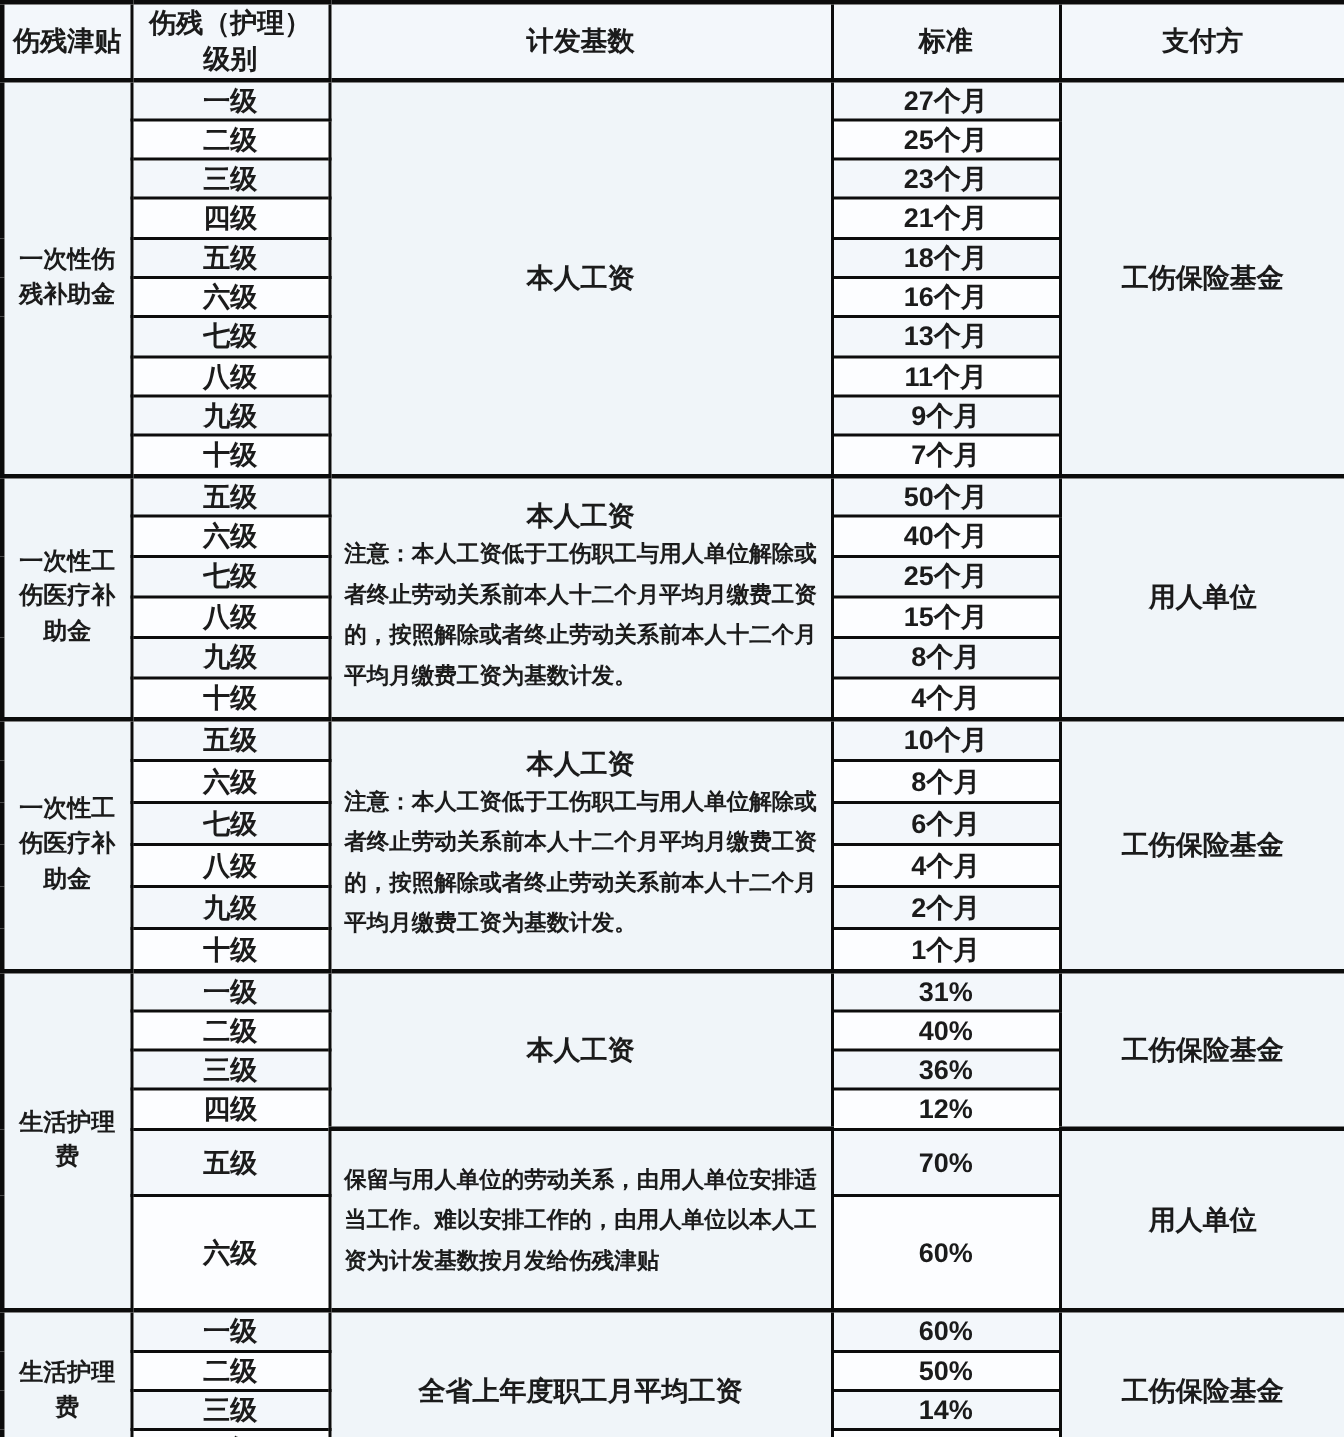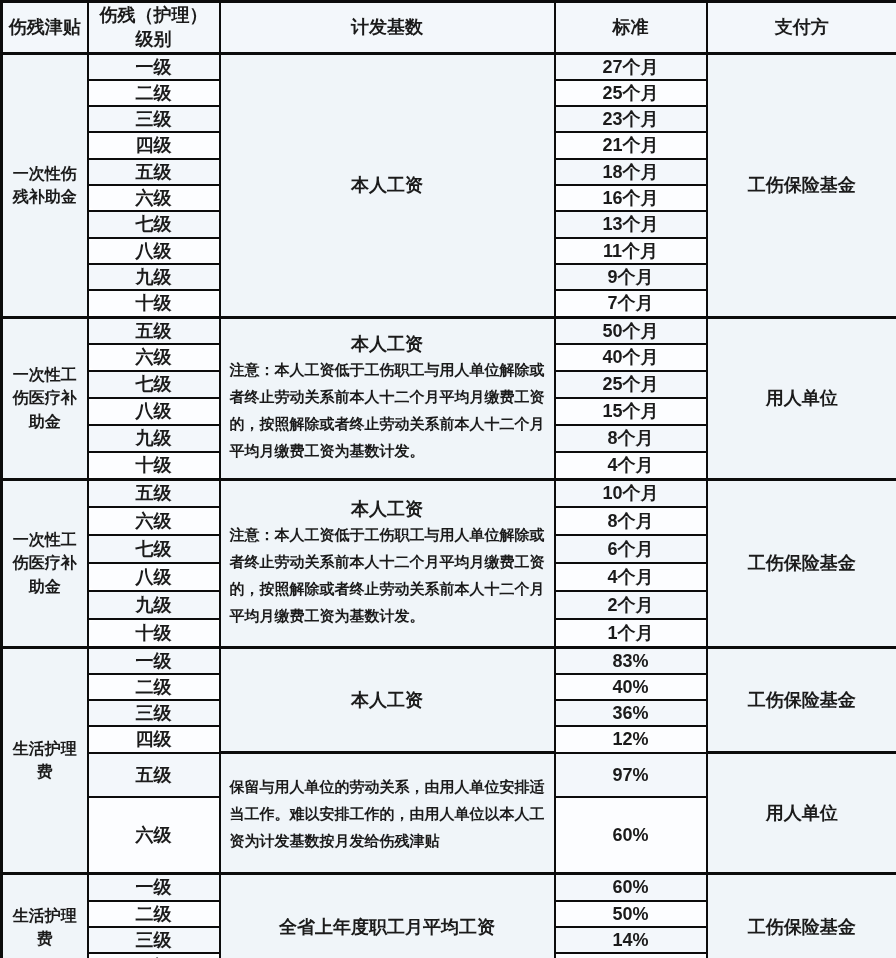--- a/index.html
+++ b/index.html
@@ -177,41 +177,41 @@
       <tr style="height: 28px;">
         <td class="bg-b">十级</td>
         <td class="bg-b">1个月</td>
       </tr>
       <tr style="height: 22px;">
         <td rowspan="6" class="merged benefit-cell sec-top">生活护理费</td>
         <td class="bg-a sec-top">一级</td>
         <td rowspan="4" class="merged sec-top">
           <div class="base-main">本人工资</div>
         </td>
-        <td class="bg-a sec-top">83%</td>
+        <td class="bg-a sec-top">31%</td>
         <td rowspan="4" class="merged sec-top">工伤保险基金</td>
       </tr>
       <tr style="height: 26px;">
         <td class="bg-b">二级</td>
         <td class="bg-b">40%</td>
       </tr>
       <tr style="height: 26px;">
         <td class="bg-a">三级</td>
         <td class="bg-a">36%</td>
       </tr>
       <tr style="height: 23px;">
         <td class="bg-b">四级</td>
         <td class="bg-b">12%</td>
       </tr>
       <tr style="height: 44px;">
         <td class="bg-a">五级</td>
         <td rowspan="2" class="merged sec-top">
           <div class="base-note">保留与用人单位的劳动关系，由用人单位安排适当工作。难以安排工作的，由用人单位以本人工资为计发基数按月发给伤残津贴</div>
         </td>
-        <td class="bg-a">97%</td>
+        <td class="bg-a">70%</td>
         <td rowspan="2" class="merged sec-top">用人单位</td>
       </tr>
       <tr style="height: 77px;">
         <td class="bg-b">六级</td>
         <td class="bg-b">60%</td>
       </tr>
       <tr style="height: 26px;">
         <td rowspan="4" class="merged benefit-cell sec-top">生活护理费</td>
         <td class="bg-a sec-top">一级</td>
         <td rowspan="4" class="merged sec-top">

